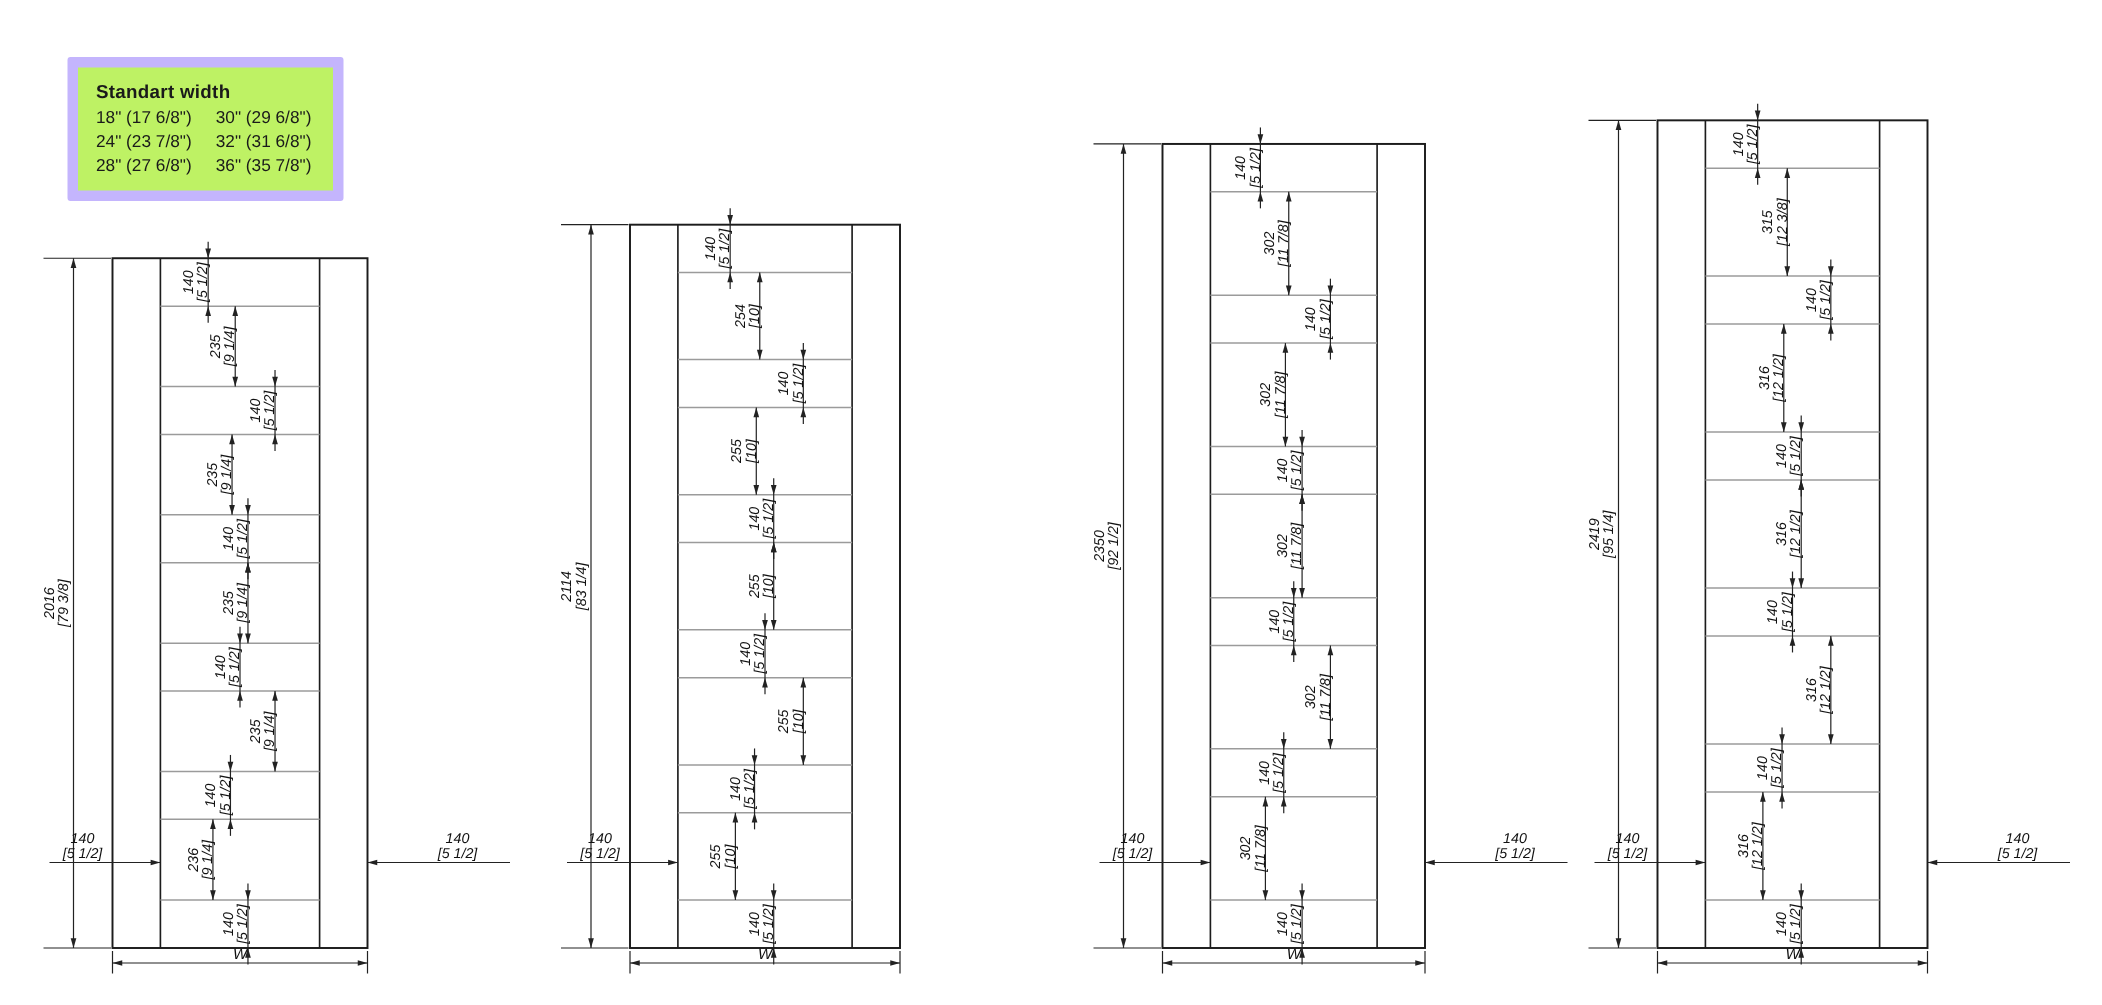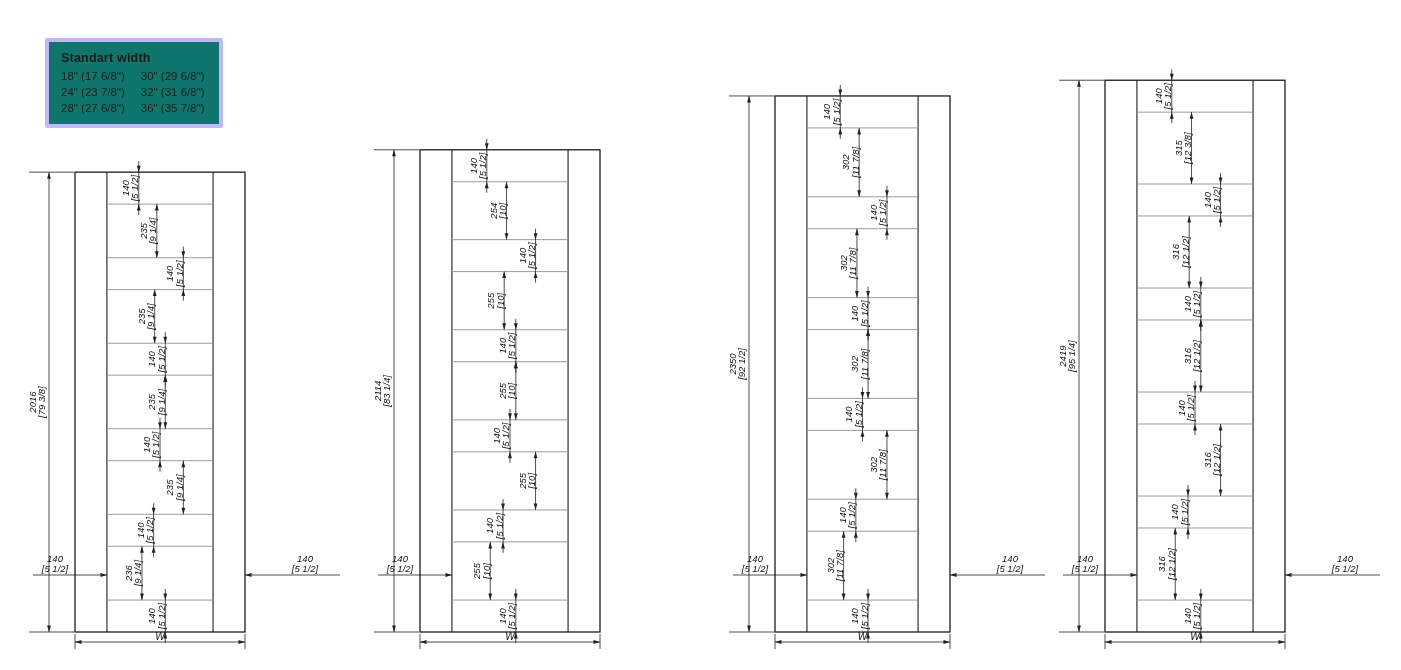--- a/index.html
+++ b/index.html
@@ -15,23 +15,23 @@
     position: relative;
     width: 1401px;
     height: 670px;
     background: #ffffff;
   }
   svg { position: absolute; left: 0; top: 0; }
   .legend {
     position: absolute;
     left: 45px;
     top: 38px;
-    border: 4px solid #c4b5fd;
+    border: 7px solid #c4b5fd;
     border-radius: 2px;
-    background: #0f766e;
+    background: #bef264;
     padding: 9px 14px 10px 12px;
     z-index: 2;
   }
   .legend-title {
     font-size: 12.5px;
     font-weight: 700;
     color: #1a1a1a;
     margin-bottom: 5px;
     letter-spacing: 0.2px;
   }

